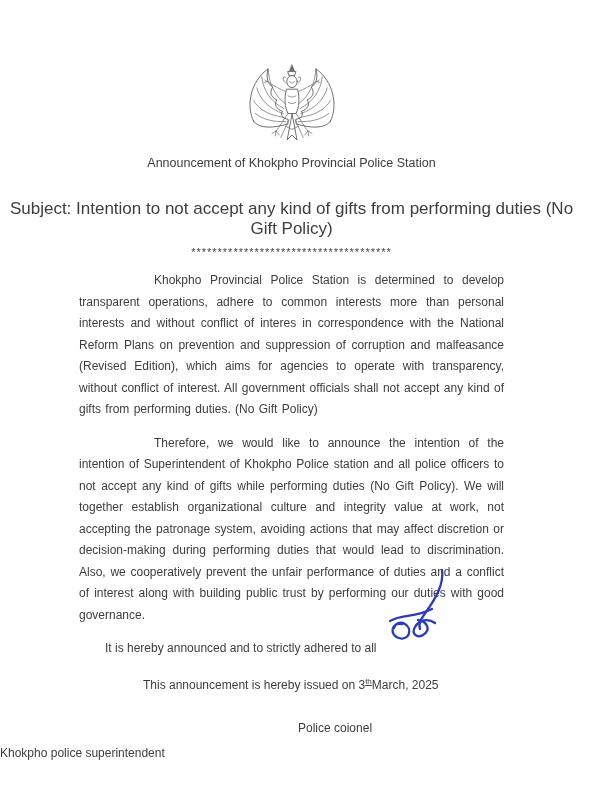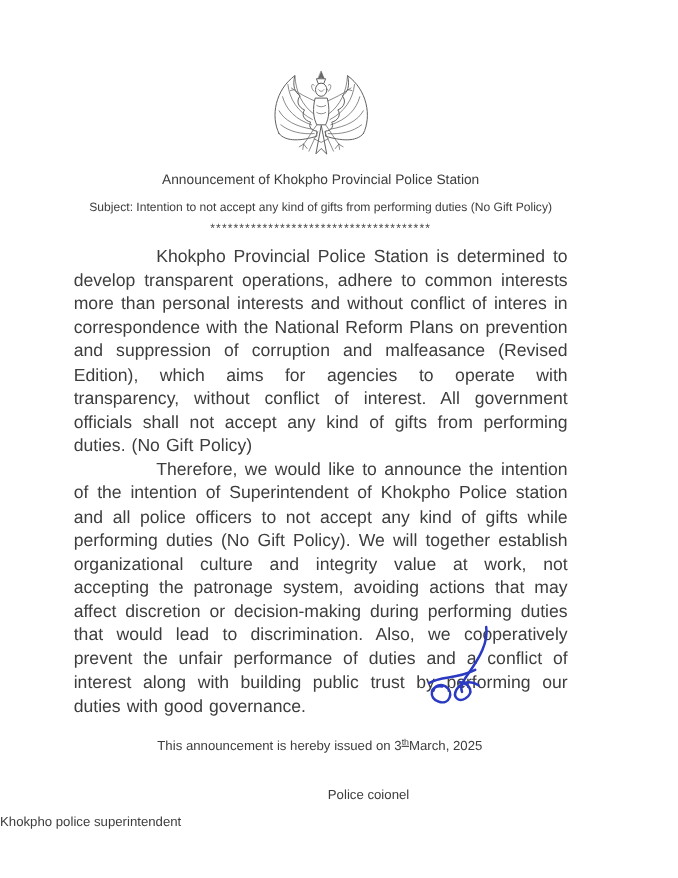--- a/index.html
+++ b/index.html
@@ -14,31 +14,31 @@
     overflow: hidden;
   }
   .emblem-wrap {
     padding-top: 64px;
     text-align: center;
     height: 82px;
   }
   .emblem-wrap svg { display: inline-block; }
   .center { text-align: center; }
   .title   { margin-top: 10px; font-size: 12.5px; }
-  .subject { margin-top: 13px; font-size: 11px; }
+  .subject { margin-top: 29px; font-size: 17px; }
   .divider { margin-top: 7px; letter-spacing: 1px; font-size: 11px; color: #444; }
   .body-text {
     margin: 9px 67px 0 67px;
   }
   .body-para {
-    margin: 0;
+    margin: 12px;
     text-align: justify;
     text-indent: 75px;
     line-height: 21.5px;
-    font-size: 16px;
+    font-size: 12px;
     word-spacing: 1px;
   }
   .closing {
     margin: 8px 67px 0 67px;
     padding-left: 38px;
     line-height: 21.5px;
   }
   .issued {
     margin: 11px 67px 0 67px;
     padding-left: 76px;
@@ -123,20 +123,21 @@
 
   <div class="center subject">Subject: Intention to not accept any kind of gifts from performing duties (No Gift Policy)</div>
 
   <div class="center divider">**************************************</div>
 
   <div class="body-text">
     <p class="body-para">Khokpho Provincial Police Station is determined to develop transparent operations, adhere to common interests more than personal interests and without conflict of interes in correspondence with the National Reform Plans on prevention and suppression of corruption and malfeasance (Revised Edition), which aims for agencies to operate with transparency, without conflict of interest. All government officials shall not accept any kind of gifts from performing duties. (No Gift Policy)</p>
     <p class="body-para">Therefore, we would like to announce the intention of the intention of Superintendent of Khokpho Police station and all police officers to not accept any kind of gifts while performing duties (No Gift Policy). We will together establish organizational culture and integrity value at work, not accepting the patronage system, avoiding actions that may affect discretion or decision-making during performing duties that would lead to discrimination. Also, we cooperatively prevent the unfair performance of duties and a conflict of interest along with building public trust by performing our duties with good governance.</p>
   </div>
 
+  <div class="closing">It is hereby announced and to strictly adhered to all</div>
 
   <div class="issued">
     <span>This announcement is hereby issued on 3</span><sup>th</sup><span>March, 2025</span>
   </div>
 
   <div class="sig-rank">Police coionel</div>
   <div class="sig-pos">Khokpho police superintendent</div>
 
   <svg class="signature-ink" viewBox="0 0 76 80" aria-hidden="true">
     <g fill="none" stroke="#2b3ac2" stroke-width="2.3" stroke-linecap="round" stroke-linejoin="round">

